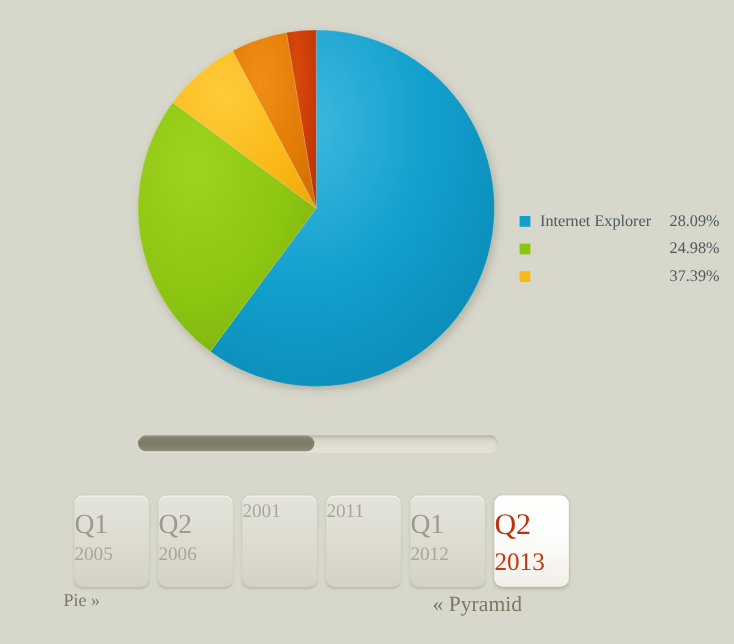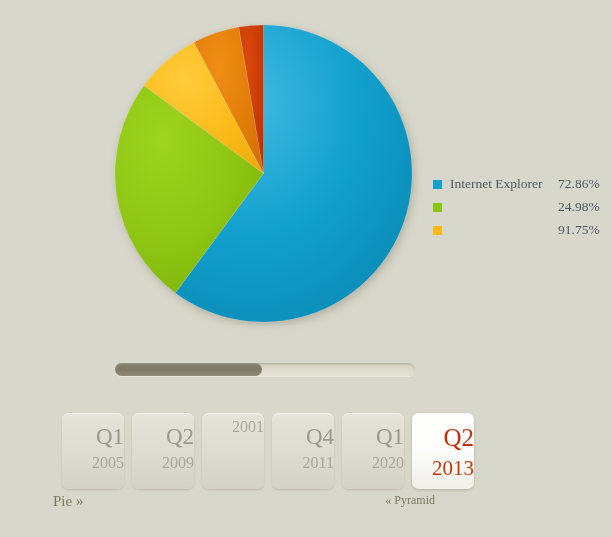--- a/index.html
+++ b/index.html
@@ -128,21 +128,21 @@
     left: 45px;
     top: 413px;
     height: 78px;
   }
   .qbtn {
     position: absolute;
     top: 0;
     width: 62px;
     height: 76px;
     border-radius: 7px;
-    text-align: right;
+    text-align: left;
     background: linear-gradient(to bottom, #e5e4db 0%, #dddbd0 55%, #d4d2c6 100%);
     box-shadow: 0 1px 2px rgba(120,116,95,0.28),
                 inset 0 1px 0 rgba(255,255,255,0.60);
     cursor: pointer;
   }
   .qbtn .q-name {
     display: block;
     margin-top: 12px;
     font-size: 23px;
     color: #9c9a8f;
@@ -175,21 +175,21 @@
     left: 36px;
     top: 493px;
     font-size: 15px;
     color: #7c7862;
     cursor: pointer;
   }
   #nav-next {
     position: absolute;
     right: 190px;
     top: 493px;
-    font-size: 12px;
+    font-size: 18px;
     color: #7c7862;
     cursor: pointer;
   }
 </style>
 </head>
 <body>
 
 <div id="stage">
 
   <div id="chart-area">
@@ -235,57 +235,56 @@
 
     <div id="pie-reflection">
 
       <div class="refl-mask"></div>
     </div>
 
     <div id="legend">
         <div class="legend-row">
           <span class="legend-swatch" style="background: rgb(18, 160, 205);"></span>
           <span class="legend-label">Internet Explorer</span>
-          <span class="legend-value">72.86%</span>
+          <span class="legend-value">28.09%</span>
         </div>
         <div class="legend-row">
           <span class="legend-swatch" style="background: rgb(140, 196, 18);"></span>
           <span class="legend-value">24.98%</span>
         </div>
         <div class="legend-row">
           <span class="legend-swatch" style="background: rgb(250, 185, 22);"></span>
-          <span class="legend-value">91.75%</span>
+          <span class="legend-value">37.39%</span>
         </div>
       </div>
 
   </div>
 
   <div id="slider">
     <div id="slider-fill" style="width: 49%;"></div>
   </div>
 
   <div id="quarters">
       <div class="qbtn" style="left: 0px;">
         <span class="q-name">Q1</span>
         <span class="q-year">2005</span>
       </div>
       <div class="qbtn" style="left: 70px;">
         <span class="q-name">Q2</span>
-        <span class="q-year">2009</span>
+        <span class="q-year">2006</span>
       </div>
       <div class="qbtn" style="left: 140px;">
         <span class="q-year">2001</span>
       </div>
       <div class="qbtn" style="left: 210px;">
-        <span class="q-name">Q4</span>
         <span class="q-year">2011</span>
       </div>
       <div class="qbtn" style="left: 280px;">
         <span class="q-name">Q1</span>
-        <span class="q-year">2020</span>
+        <span class="q-year">2012</span>
       </div>
       <div class="qbtn active" style="left: 350px;">
         <span class="q-name">Q2</span>
         <span class="q-year">2013</span>
       </div>
     </div>
 
   <div id="nav-prev">Pie »</div>
   <div id="nav-next">« Pyramid</div>
 

